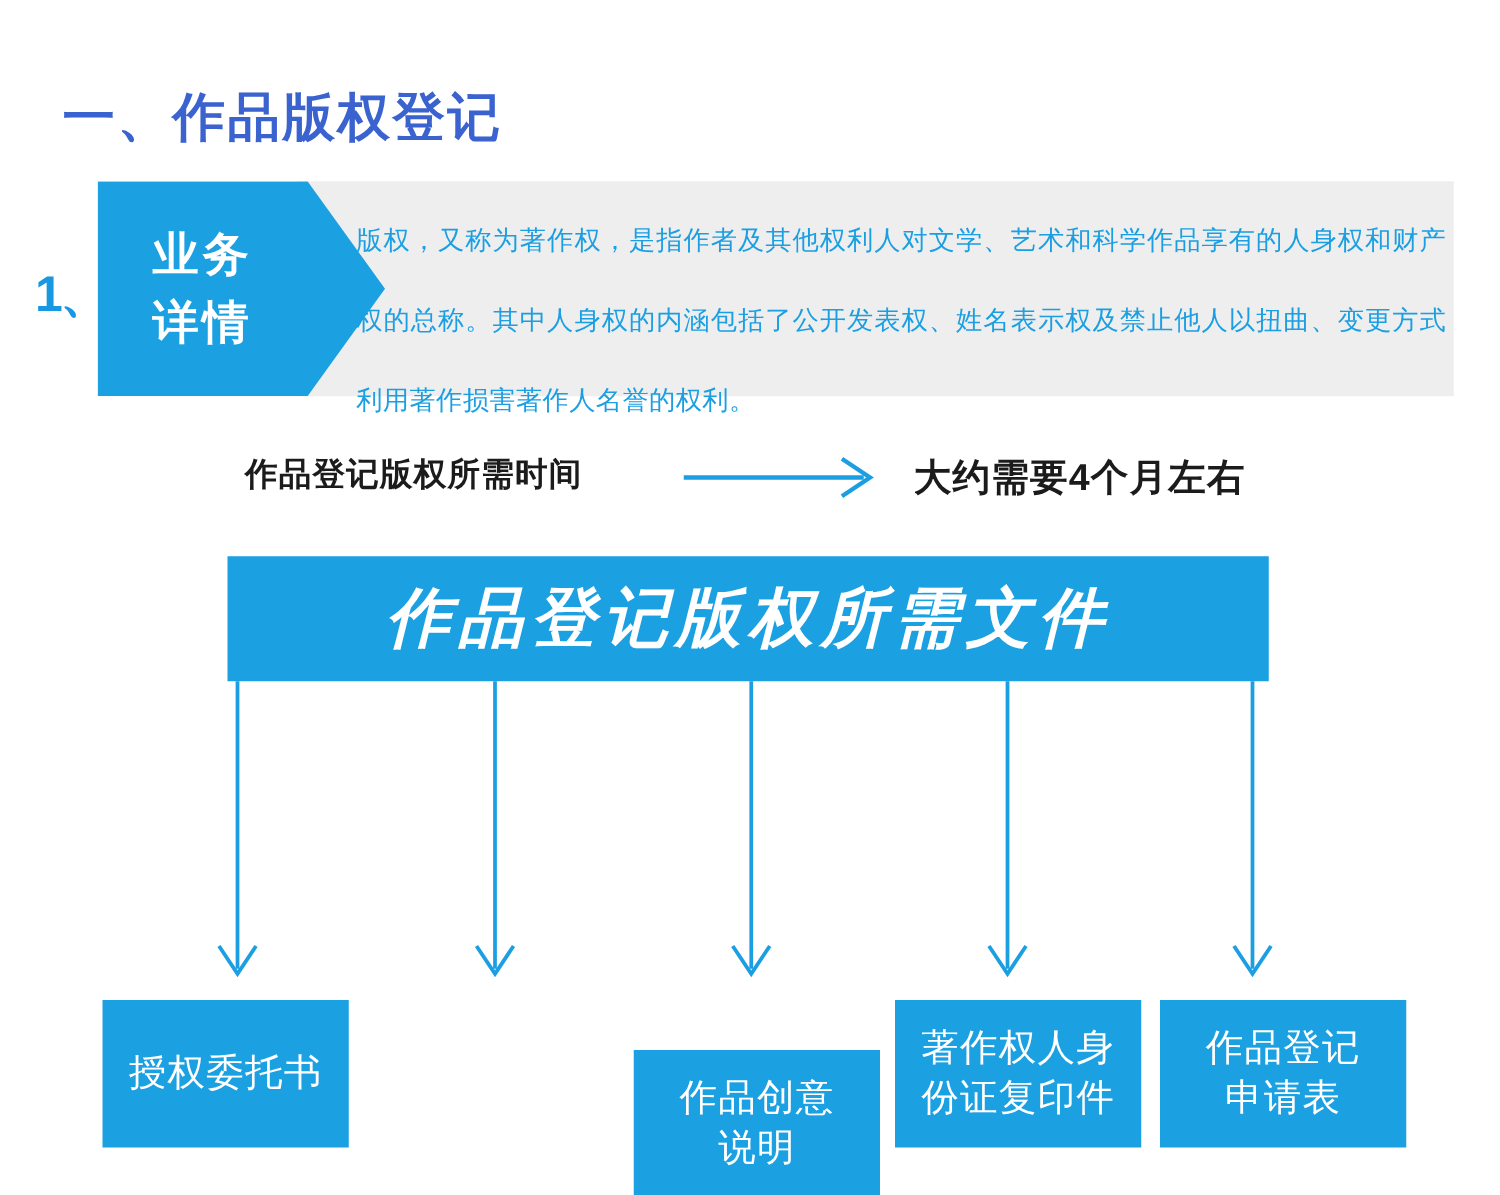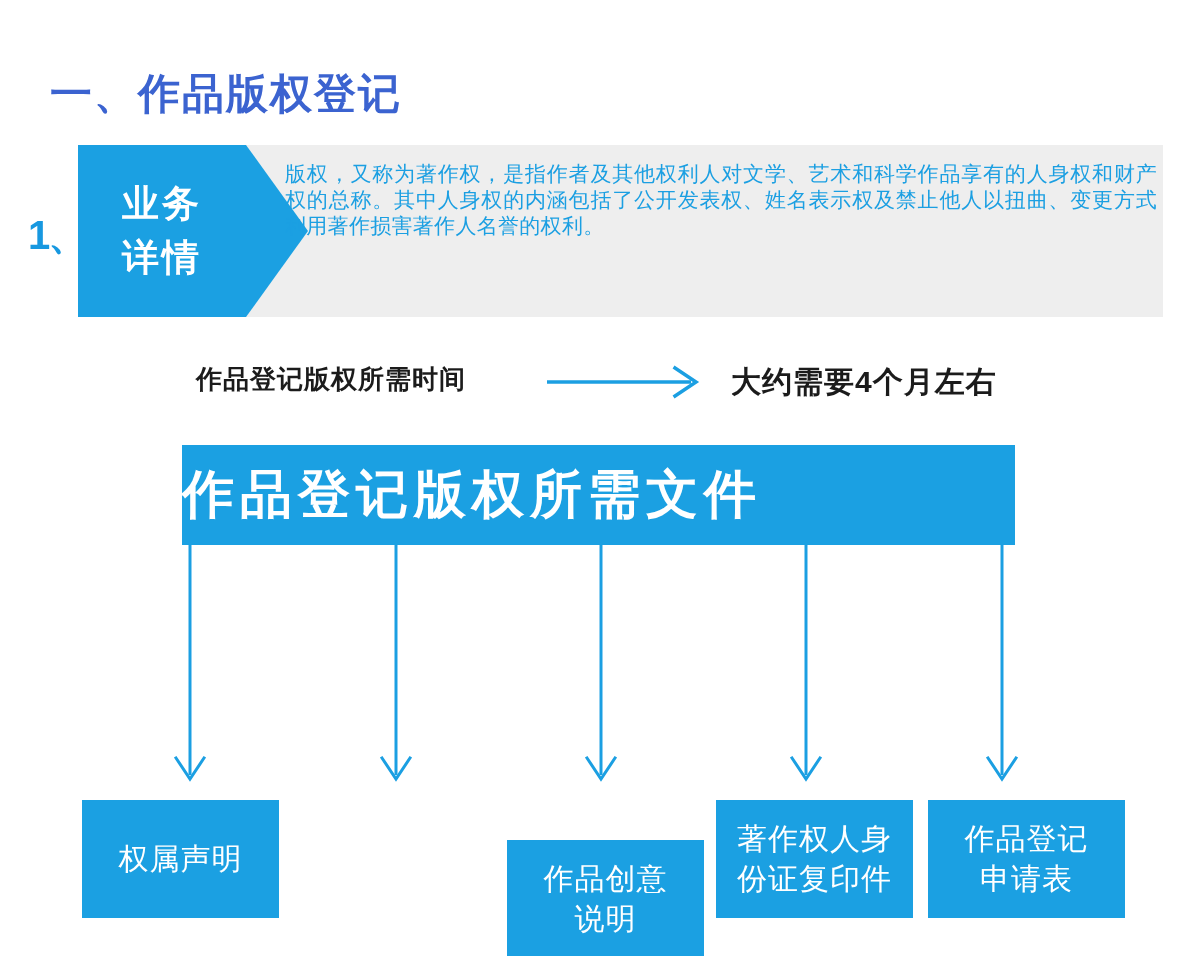--- a/index.html
+++ b/index.html
@@ -82,21 +82,21 @@
     line-height: 1.45;
     letter-spacing: 3px;
   }
   #detail-paragraph {
     position: absolute;
     left: 207px;
     top: 16px;
     width: 872px;
     color: #1b9fe2;
     font-size: 21px;
-    line-height: 26px;
+    line-height: 64px;
     text-align: justify;
     letter-spacing: 0.3px;
   }
 
   
   #timing-row {
     position: absolute;
     left: 0;
     top: 362px;
     width: 1060px;
@@ -131,20 +131,22 @@
   
   #docs-header {
     position: absolute;
     left: 182px;
     top: 445px;
     width: 833px;
     height: 100px;
     background: #1ba0e2;
     display: flex;
     align-items: center;
+    justify-content: center;
+    font-style: italic;
   }
   #docs-header-title {
     color: #ffffff;
     font-size: 52px;
     font-weight: bold;
     letter-spacing: 6px;
   }
 
   
   #connectors {
@@ -240,19 +242,19 @@
         <polyline points="792,758 806,779 820,758" stroke-linecap="square"></polyline>
       </g>
       <g>
         <line x1="1002" y1="545" x2="1002" y2="775"></line>
         <polyline points="988,758 1002,779 1016,758" stroke-linecap="square"></polyline>
       </g>
     </g>
   </svg>
 
   <div id="doc-boxes">
-    <div class="doc-box b0">权属声明</div>
+    <div class="doc-box b0">授权委托书</div>
     <div class="doc-box b2">作品创意<br>说明</div>
     <div class="doc-box b4">作品登记<br>申请表</div>
     <div class="doc-box b3">著作权人身<br>份证复印件</div>
   </div>
 
 </div>
 
 </body></html>

